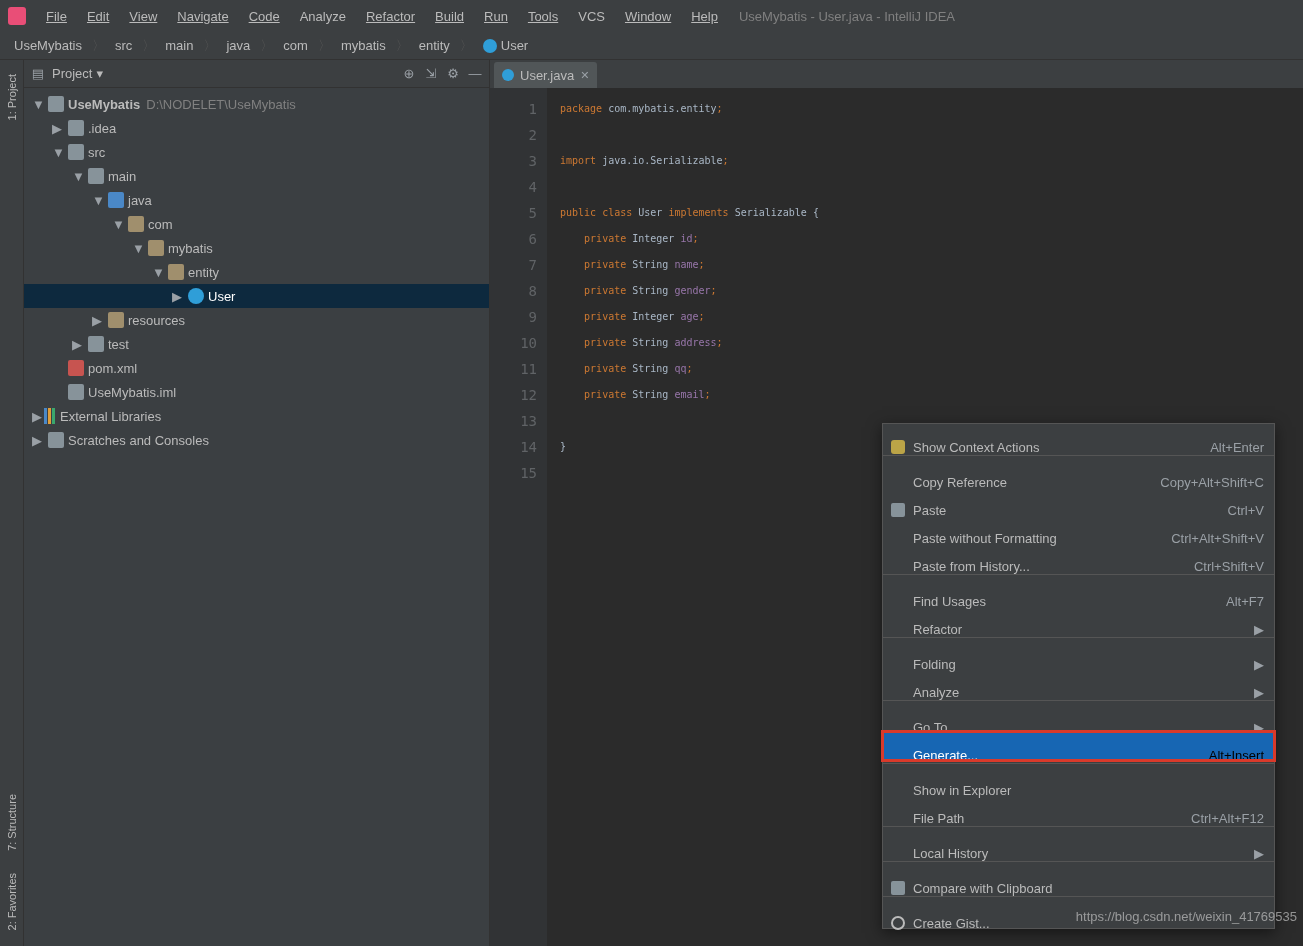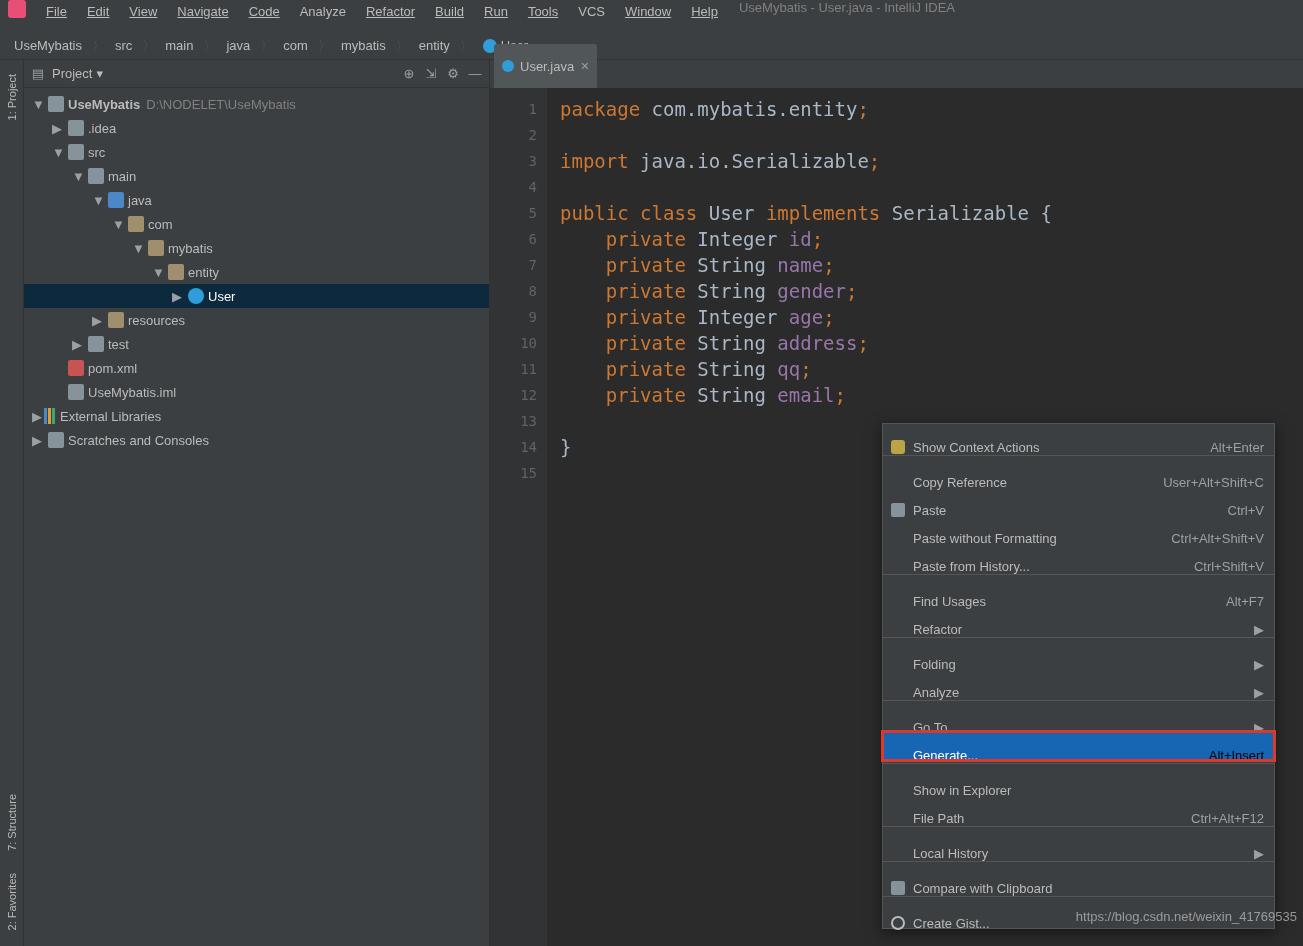--- a/index.html
+++ b/index.html
@@ -8,21 +8,21 @@
   font-size: 13px;
   background: #3c3f41;
   color: #bbbbbb;
   width: 1303px;
   height: 946px;
   overflow: hidden;
   position: relative;
 }
 .menubar {
   display: flex;
-  align-items: flex-start;
+  align-items: center;
   height: 32px;
   background: #3c3f41;
   padding: 0 8px;
   gap: 4px;
 }
 .app-logo {
   width: 18px; height: 18px;
   background: #e94e77;
   border-radius: 3px;
   margin-right: 8px;
@@ -117,21 +117,21 @@
   background: #2b2b2b;
 }
 .tabs {
   height: 28px;
   background: #3c3f41;
   display:flex; align-items:flex-end;
   padding-left: 4px;
 }
 .tab {
   display:flex; align-items:center;
-  height: 44px;
+  height: 26px;
   background: #515658;
   padding: 0 8px;
   gap: 6px;
   color:#bbbbbb;
   border-top-left-radius: 3px; border-top-right-radius:3px;
 }
 .tab .close { color:#9aa0a6; font-size:11px; }
 .editor-body { flex:1; display:flex; }
 .gutter {
   width: 58px;
@@ -140,21 +140,21 @@
   font-family: "Consolas", monospace;
   font-size: 14px;
   text-align: right;
   padding: 8px 10px 0 0;
   line-height: 26px;
   border-right: 1px solid #2b2b2b;
 }
 .code {
   flex:1;
   font-family: "Consolas", monospace;
-  font-size: 19px;
+  font-size: 10px;
   padding: 8px 12px;
   line-height: 26px;
   color:#a9b7c6;
   white-space: pre;
 }
 .kw { color:#cc7832; }
 .ident { color:#a9b7c6; }
 .type { color:#a9b7c6; }
 .semi { color:#cc7832; }
 .pkgname { color:#a9b7c6; }
@@ -386,21 +386,21 @@
 
 <div class="context-menu">
   <div class="cm-item">
       <span class="pre-ico bulb"></span>
       <span>Show Context Actions</span>
       <span class="sc">Alt+Enter</span>
     </div>
   <div class="cm-sep"></div>
   <div class="cm-item">
       <span>Copy Reference</span>
-      <span class="sc">User+Alt+Shift+C</span>
+      <span class="sc">Copy+Alt+Shift+C</span>
     </div>
   <div class="cm-item">
       <span class="pre-ico clip"></span>
       <span>Paste</span>
       <span class="sc">Ctrl+V</span>
     </div>
   <div class="cm-item">
       <span>Paste without Formatting</span>
       <span class="sc">Ctrl+Alt+Shift+V</span>
     </div>

